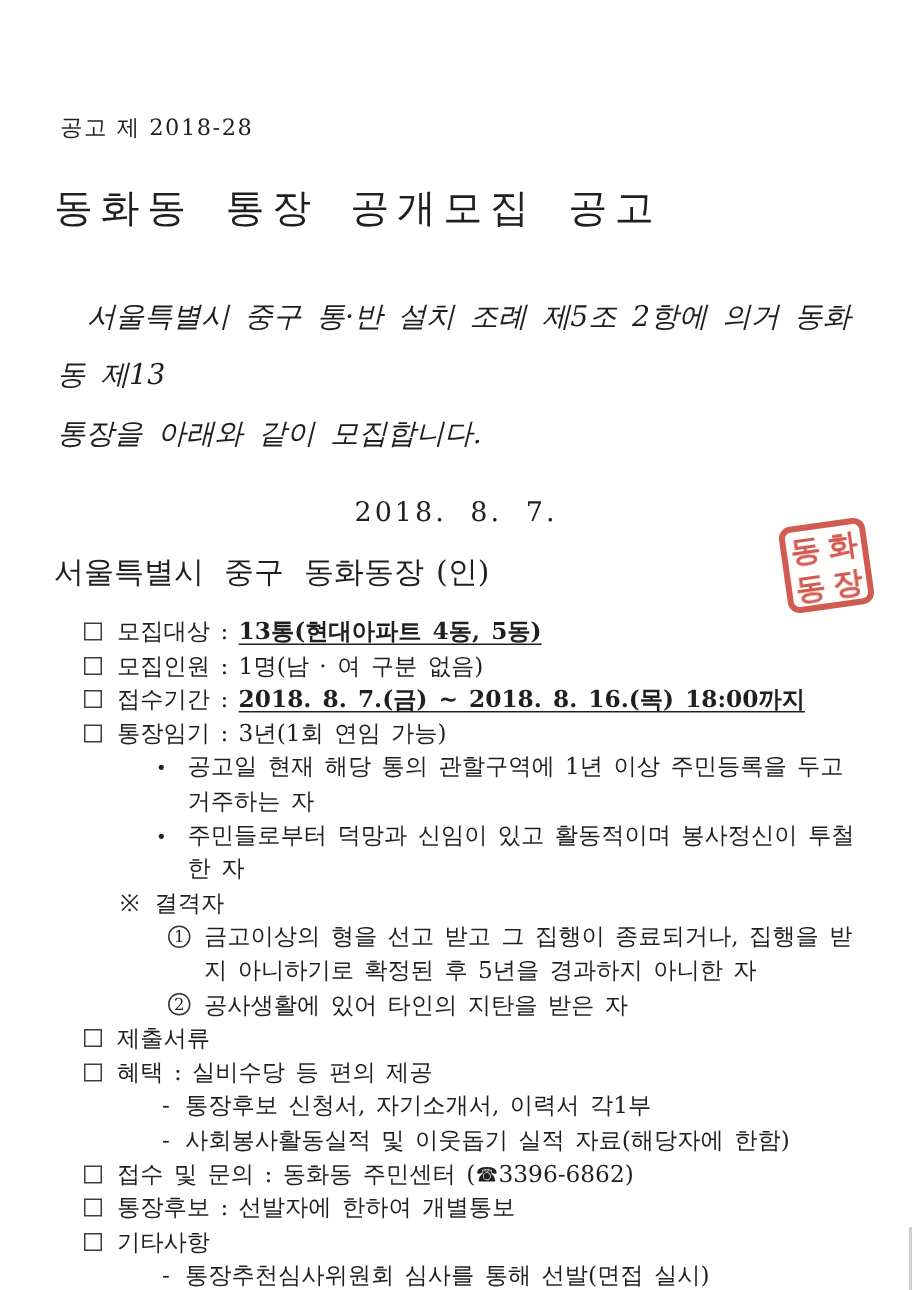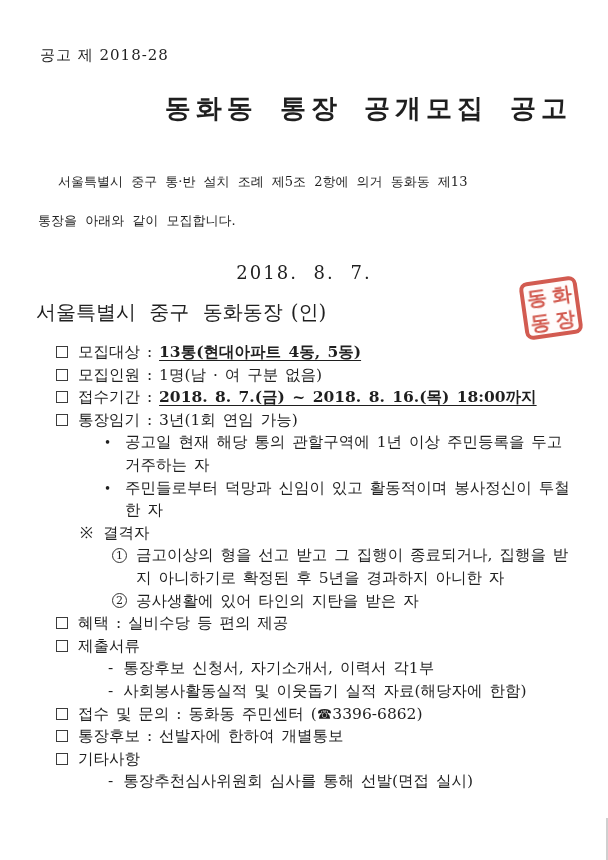--- a/index.html
+++ b/index.html
@@ -7,38 +7,38 @@
     margin: 0; padding: 0;
     width: 608px; height: 860px;
     background: #ffffff;
     overflow: hidden;
   }
   body {
     font-family: "DejaVu Serif", "Liberation Serif", serif;
     color: #1f1f1f;
     -webkit-font-smoothing: antialiased;
   }
-  .page { width: 608px; height: 860px; padding: 46px 36px 0 36px; position: relative; }
+  .page { width: 608px; height: 860px; padding: 76px 36px 0 36px; position: relative; }
 
   .notice-number {
     font-size: 15px;
     letter-spacing: 1px;
     margin-left: 4px;
   }
 
   .title {
     margin: 26px 0 0 0;
-    text-align: right;
+    text-align: left;
     font-size: 26px;
-    font-weight: 700;
+    font-weight: 400;
     letter-spacing: 5px;
     word-spacing: 8px;
   }
 
-  .intro { margin: 36px 2px 0 2px; font-size: 13px; line-height: 39px; word-spacing: 4px; }
+  .intro { margin: 36px 2px 0 2px; font-size: 19px; line-height: 39px; word-spacing: 4px; font-style: italic; }
   .intro-line { display: block; }
   .intro-line.indent { text-indent: 20px; }
 
   .date {
     margin-top: 22px;
     text-align: center;
     font-size: 18px;
     letter-spacing: 2px;
     word-spacing: 8px;
   }
@@ -175,25 +175,25 @@
       <div class="row circled">
         <span class="marker-circled">1</span>
         <span class="text">금고이상의 형을 선고 받고 그 집행이 종료되거나, 집행을 받지 아니하기로 확정된 후 5년을 경과하지 아니한 자</span>
       </div>
       <div class="row circled">
         <span class="marker-circled">2</span>
         <span class="text">공사생활에 있어 타인의 지탄을 받은 자</span>
       </div>
       <div class="row checkbox">
         <span class="marker-checkbox"></span>
+        <span class="text"><span>제출서류</span></span>
+      </div>
+      <div class="row checkbox">
+        <span class="marker-checkbox"></span>
         <span class="text"><span>혜택</span><span> : </span><span>실비수당 등 편의 제공</span></span>
-      </div>
-      <div class="row checkbox">
-        <span class="marker-checkbox"></span>
-        <span class="text"><span>제출서류</span></span>
       </div>
       <div class="row dash">
         <span class="marker-glyph dash">-</span>
         <span class="text">통장후보 신청서, 자기소개서, 이력서 각1부</span>
       </div>
       <div class="row dash">
         <span class="marker-glyph dash">-</span>
         <span class="text">사회봉사활동실적 및 이웃돕기 실적 자료(해당자에 한함)</span>
       </div>
       <div class="row checkbox">

